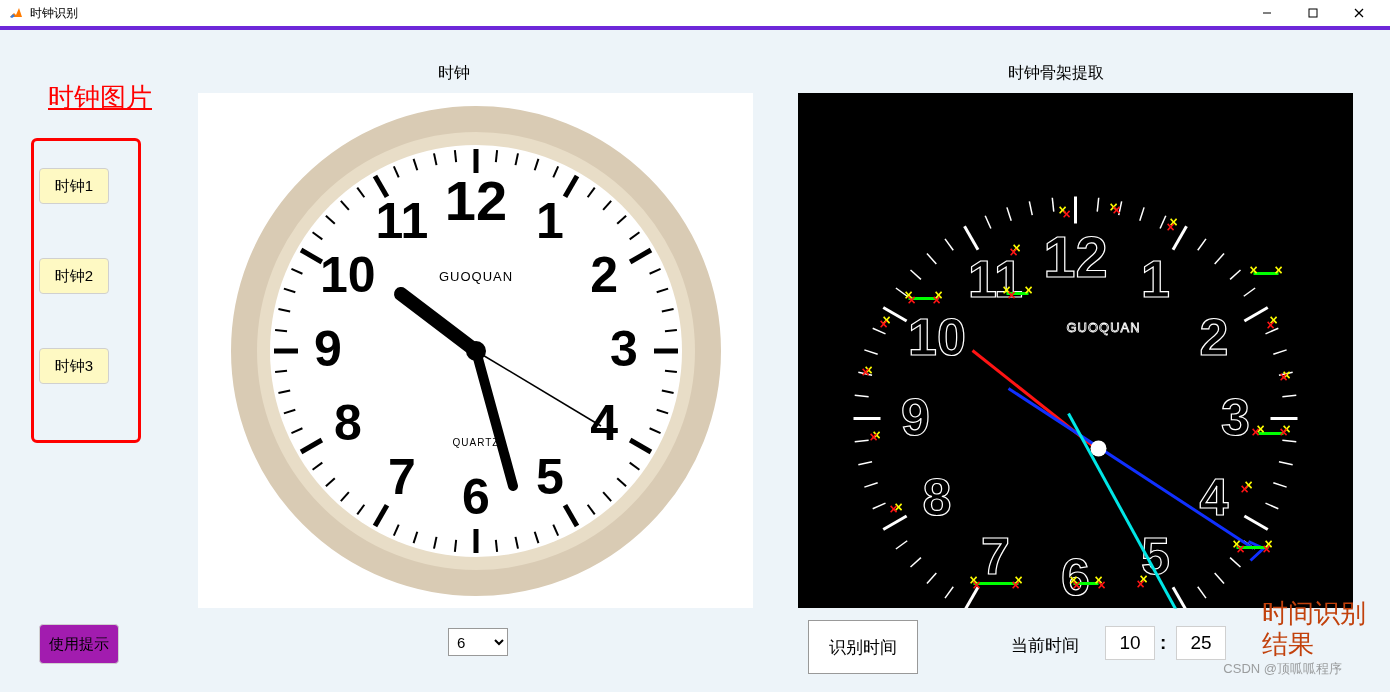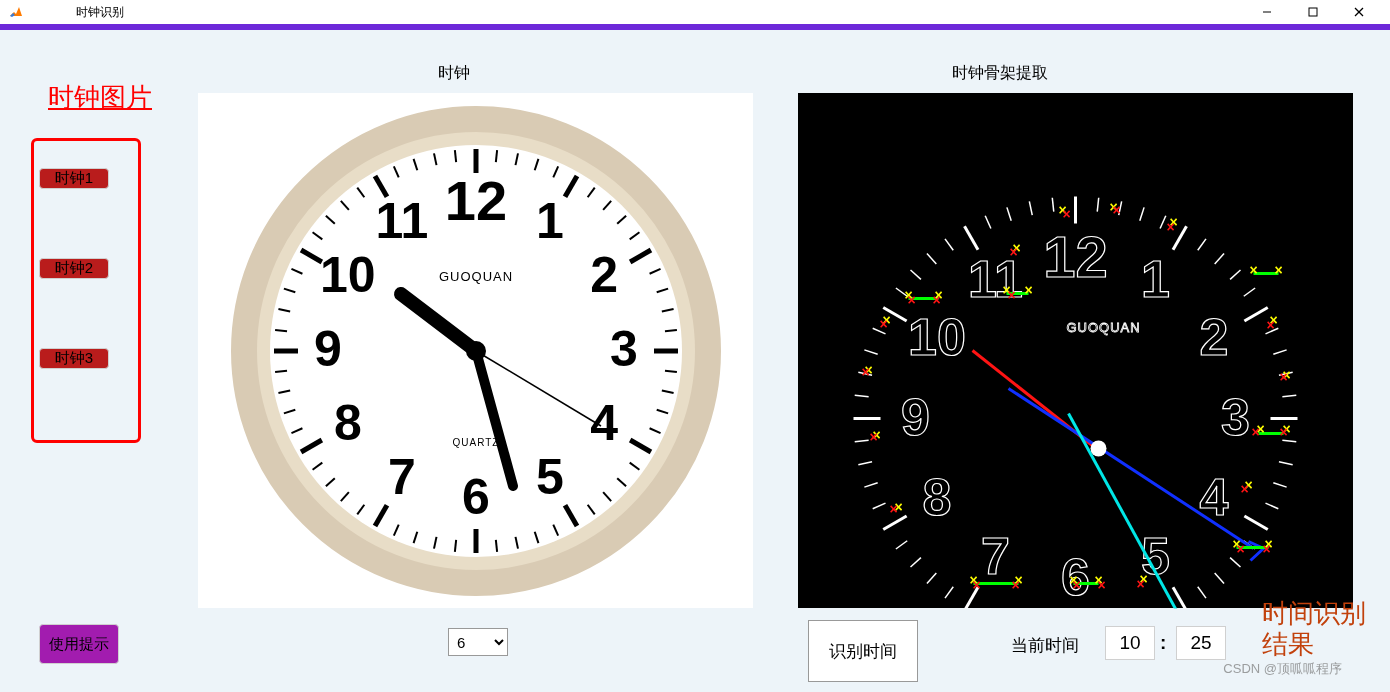--- a/index.html
+++ b/index.html
@@ -1,41 +1,41 @@
 <!DOCTYPE html>
 <html><head>
 <meta charset="utf-8">
 <style>
   * { box-sizing: border-box; margin: 0; padding: 0; }
   body { font-family: "Microsoft YaHei", sans-serif; background: #f0f0f0; width: 1390px; height: 692px; overflow: hidden; }
   .window { width: 1390px; height: 692px; background: #fff; display: flex; flex-direction: column; }
-  .titlebar { height: 30px; display: flex; align-items: center; padding: 2px 8px; background: #fff; border-bottom: 6px solid #6d28d9; gap: 46px; }
+  .titlebar { height: 30px; display: flex; align-items: center; padding: 2px 8px; background: #fff; border-bottom: 4px solid #6d28d9; }
   .app-icon { width: 16px; height: 16px; margin-right: 6px; }
   .title-text { font-size: 12px; color: #000; flex: 0 0 auto; }
   .spacer { flex: 1; }
   .win-controls { display: flex; }
   .win-btn { width: 46px; height: 30px; display: flex; align-items: center; justify-content: center; font-size: 12px; color: #000; cursor: pointer; }
   .content { flex: 1; background: #edf4f9; padding: 8px; position: relative; }
   .inner-panel { background: #edf4f9; width: 100%; height: 100%; position: relative; }
 
   .side-label { position: absolute; left: 40px; top: 42px; font-size: 26px; color: #ff0000; font-weight: normal; text-decoration: underline; }
   .side-box { position: absolute; left: 23px; top: 100px; width: 110px; height: 305px; border: 3px solid #ff0000; border-radius: 6px; }
-  .clk-btn { position: absolute; left: 31px; width: 70px; height: 21px; background: #b91c1c; border: 1px solid #d0d0d0; border-radius: 4px; font-size: 15px; display: flex; align-items: center; justify-content: center; cursor: pointer; }
+  .clk-btn { position: absolute; left: 31px; width: 70px; height: 36px; background: #fef9c3; border: 1px solid #d0d0d0; border-radius: 4px; font-size: 15px; display: flex; align-items: center; justify-content: center; cursor: pointer; }
   .clk-btn.b1 { top: 130px; } .clk-btn.b2 { top: 220px; } .clk-btn.b3 { top: 310px; }
 
   .panel-title { position: absolute; font-size: 16px; color: #000; }
-  .t1 { left: 430px; top: 25px; } .t2 { left: 944px; top: 25px; font-family: Liberation Mono, monospace; }
+  .t1 { left: 430px; top: 25px; } .t2 { left: 1000px; top: 25px; font-family: Liberation Mono, monospace; }
 
   .clock-panel { position: absolute; top: 55px; width: 555px; height: 515px; background: #fff; }
   .cp1 { left: 190px; } .cp2 { left: 790px; background: #000; }
 
   .usage-btn { position: absolute; left: 31px; top: 586px; width: 80px; height: 40px; background: #a21caf; border: 1px solid #d0d0d0; border-radius: 4px; font-size: 15px; display: flex; align-items: center; justify-content: center; cursor: pointer; }
   .extract-label { position: absolute; left: 175px; top: 596px; font-size: 17px; }
   .extract-select { position: absolute; left: 440px; top: 590px; width: 60px; height: 28px; background: #fff; border: 1px solid #999; font-size: 15px; padding: 2px 4px; }
-  .recognize-btn { position: absolute; left: 800px; top: 582px; width: 110px; height: 62px; background: #fff; border: 1px solid #999; font-size: 17px; display: flex; align-items: center; justify-content: center; cursor: pointer; }
+  .recognize-btn { position: absolute; left: 800px; top: 582px; width: 110px; height: 54px; background: #fff; border: 1px solid #999; font-size: 17px; display: flex; align-items: center; justify-content: center; cursor: pointer; }
   .current-time-label { position: absolute; left: 1003px; top: 596px; font-size: 17px; }
   .time-box { position: absolute; top: 588px; width: 50px; height: 34px; background: #fff; border: 1px solid #d0d0d0; font-size: 19px; display: flex; align-items: center; justify-content: center; }
   .tb1 { left: 1097px; } .tb2 { left: 1168px; }
   .colon { position: absolute; left: 1152px; top: 594px; font-size: 19px; font-weight: bold; }
   .result-label { position: absolute; right: 10px; top: 560px; font-size: 26px; color: #c2410c; max-width: 110px; line-height: 1.2; text-align: left; }
   .watermark { position: absolute; right: 40px; bottom: 6px; font-size: 13px; color: rgba(120,120,120,0.7); margin-top: 9px; }
 
   
   .clock-face { position: absolute; left: 50%; top: 50%; transform: translate(-50%, -50%); }
   .bezel { stroke: #d9cbb4; fill: #e8ddc7; }

